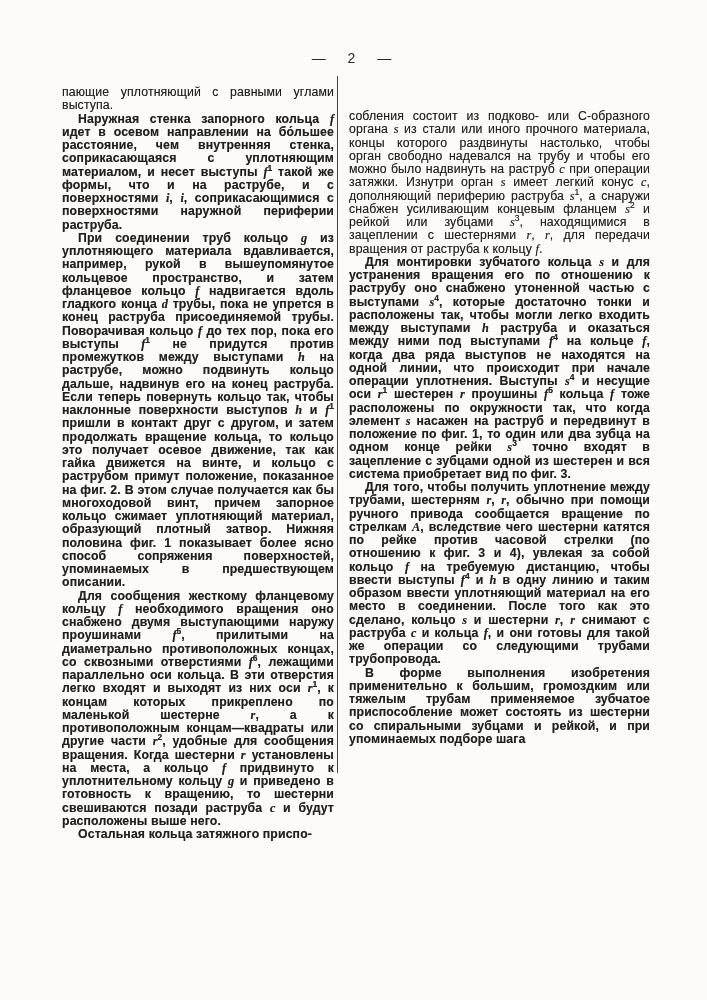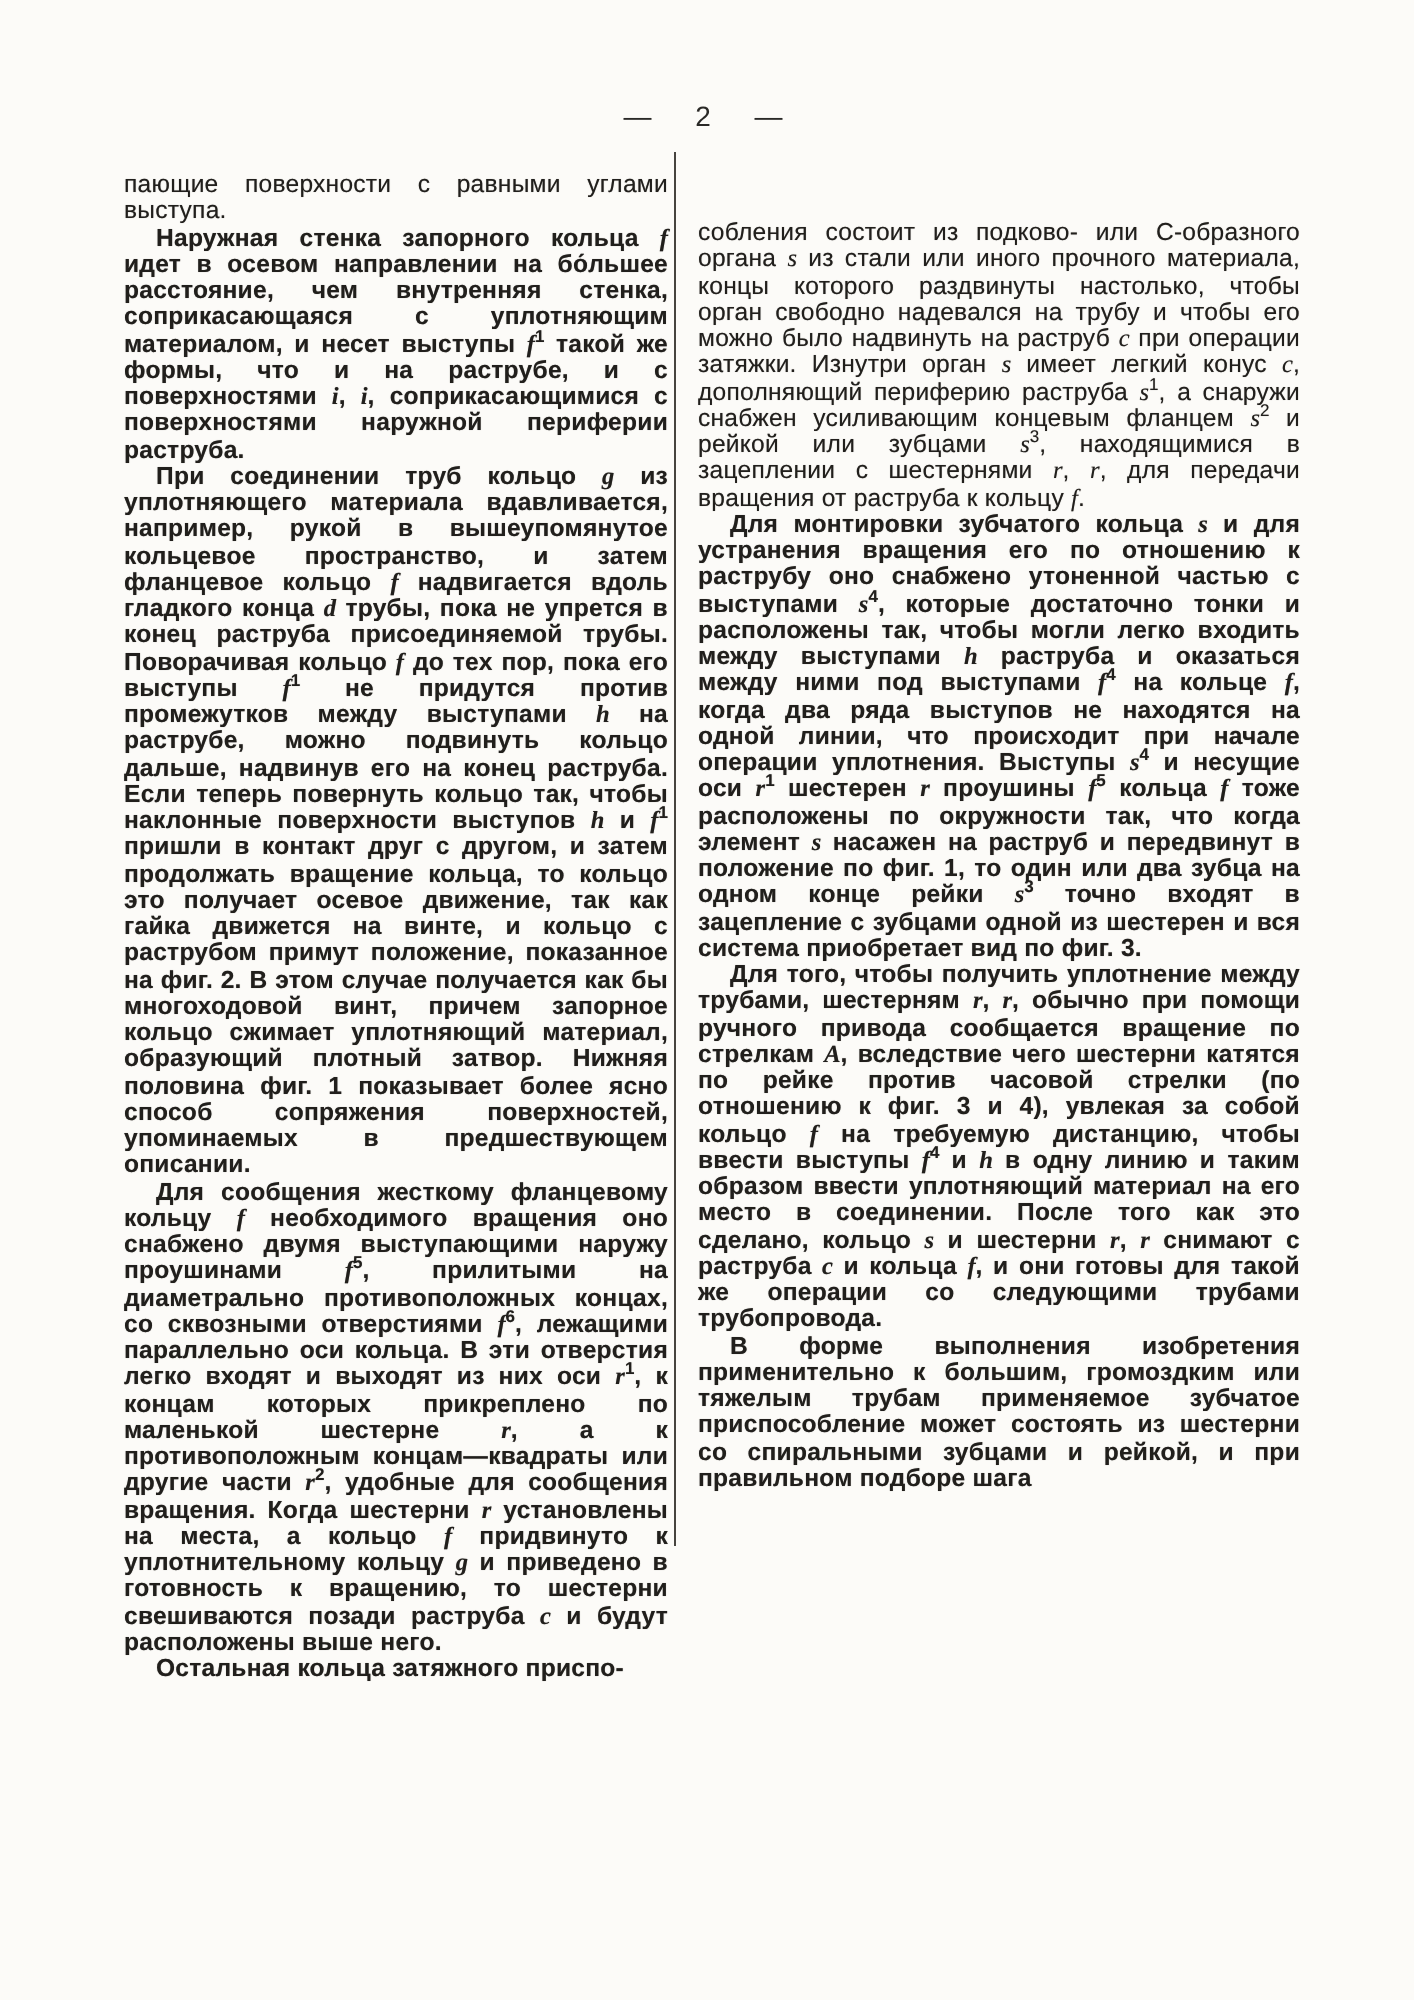--- a/index.html
+++ b/index.html
@@ -48,28 +48,28 @@
     letter-spacing:0;
   }
 </style>
 </head>
 <body>
 
 <div>
   <div class="page-number">— 2 —</div>
 
   <div class="column column-left">
-      <p>пающие поверхности с равными углами выступа.</p>
+      <p>пающие уплотняющий с равными углами выступа.</p>
       <p class="indent">Наружная стенка запорного кольца <i>f</i> идет в осевом направлении на бо́льшее расстояние, чем внутренняя стенка, соприкасающаяся с уплотняющим материалом, и несет выступы <i>f</i><sup>1</sup> такой же формы, что и на раструбе, и с поверхностями <i>i</i>, <i>i</i>, соприкасающимися с поверхностями наружной периферии раструба.</p>
       <p class="indent">При соединении труб кольцо <i>g</i> из уплотняющего материала вдавливается, например, рукой в вышеупомянутое кольцевое пространство, и затем фланцевое кольцо <i>f</i> надвигается вдоль гладкого конца <i>d</i> трубы, пока не упрется в конец раструба присоединяемой трубы. Поворачивая кольцо <i>f</i> до тех пор, пока его выступы <i>f</i><sup>1</sup> не придутся против промежутков между выступами <i>h</i> на раструбе, можно подвинуть кольцо дальше, надвинув его на конец раструба. Если теперь повернуть кольцо так, чтобы наклонные поверхности выступов <i>h</i> и <i>f</i><sup>1</sup> пришли в контакт друг с другом, и затем продолжать вращение кольца, то кольцо это получает осевое движение, так как гайка движется на винте, и кольцо с раструбом примут положение, показанное на фиг. 2. В этом случае получается как бы многоходовой винт, причем запорное кольцо сжимает уплотняющий материал, образующий плотный затвор. Нижняя половина фиг. 1 показывает более ясно способ сопряжения поверхностей, упоминаемых в предшествующем описании.</p>
       <p class="indent">Для сообщения жесткому фланцевому кольцу <i>f</i> необходимого вращения оно снабжено двумя выступающими наружу проушинами <i>f</i><sup>5</sup>, прилитыми на диаметрально противоположных концах, со сквозными отверстиями <i>f</i><sup>6</sup>, лежащими параллельно оси кольца. В эти отверстия легко входят и выходят из них оси <i>r</i><sup>1</sup>, к концам которых прикреплено по маленькой шестерне <i>r</i>, а к противоположным концам—квадраты или другие части <i>r</i><sup>2</sup>, удобные для сообщения вращения. Когда шестерни <i>r</i> установлены на места, а кольцо <i>f</i> придвинуто к уплотнительному кольцу <i>g</i> и приведено в готовность к вращению, то шестерни свешиваются позади раструба <i>c</i> и будут расположены выше него.</p>
       <p class="indent">Остальная кольца затяжного приспо-</p>
     </div>
 
   <div class="divider"></div>
 
   <div class="column column-right">
       <p>собления состоит из подково- или С-образного органа <i>s</i> из стали или иного прочного материала, концы которого раздвинуты настолько, чтобы орган свободно надевался на трубу и чтобы его можно было надвинуть на раструб <i>c</i> при операции затяжки. Изнутри орган <i>s</i> имеет легкий конус <i>c</i>, дополняющий периферию раструба <i>s</i><sup>1</sup>, а снаружи снабжен усиливающим концевым фланцем <i>s</i><sup>2</sup> и рейкой или зубцами <i>s</i><sup>3</sup>, находящимися в зацеплении с шестернями <i>r</i>, <i>r</i>, для передачи вращения от раструба к кольцу <i>f</i>.</p>
       <p class="indent">Для монтировки зубчатого кольца <i>s</i> и для устранения вращения его по отношению к раструбу оно снабжено утоненной частью с выступами <i>s</i><sup>4</sup>, которые достаточно тонки и расположены так, чтобы могли легко входить между выступами <i>h</i> раструба и оказаться между ними под выступами <i>f</i><sup>4</sup> на кольце <i>f</i>, когда два ряда выступов не находятся на одной линии, что происходит при начале операции уплотнения. Выступы <i>s</i><sup>4</sup> и несущие оси <i>r</i><sup>1</sup> шестерен <i>r</i> проушины <i>f</i><sup>5</sup> кольца <i>f</i> тоже расположены по окружности так, что когда элемент <i>s</i> насажен на раструб и передвинут в положение по фиг. 1, то один или два зубца на одном конце рейки <i>s</i><sup>3</sup> точно входят в зацепление с зубцами одной из шестерен и вся система приобретает вид по фиг. 3.</p>
       <p class="indent">Для того, чтобы получить уплотнение между трубами, шестерням <i>r</i>, <i>r</i>, обычно при помощи ручного привода сообщается вращение по стрелкам <i>A</i>, вследствие чего шестерни катятся по рейке против часовой стрелки (по отношению к фиг. 3 и 4), увлекая за собой кольцо <i>f</i> на требуемую дистанцию, чтобы ввести выступы <i>f</i><sup>4</sup> и <i>h</i> в одну линию и таким образом ввести уплотняющий материал на его место в соединении. После того как это сделано, кольцо <i>s</i> и шестерни <i>r</i>, <i>r</i> снимают с раструба <i>c</i> и кольца <i>f</i>, и они готовы для такой же операции со следующими трубами трубопровода.</p>
-      <p class="indent">В форме выполнения изобретения применительно к большим, громоздким или тяжелым трубам применяемое зубчатое приспособление может состоять из шестерни со спиральными зубцами и рейкой, и при правильном подборе шага</p>
+      <p class="indent">В форме выполнения изобретения применительно к большим, громоздким или тяжелым трубам применяемое зубчатое приспособление может состоять из шестерни со спиральными зубцами и рейкой, и при упоминаемых подборе шага</p>
     </div>
 </div>
 
 </body></html>

